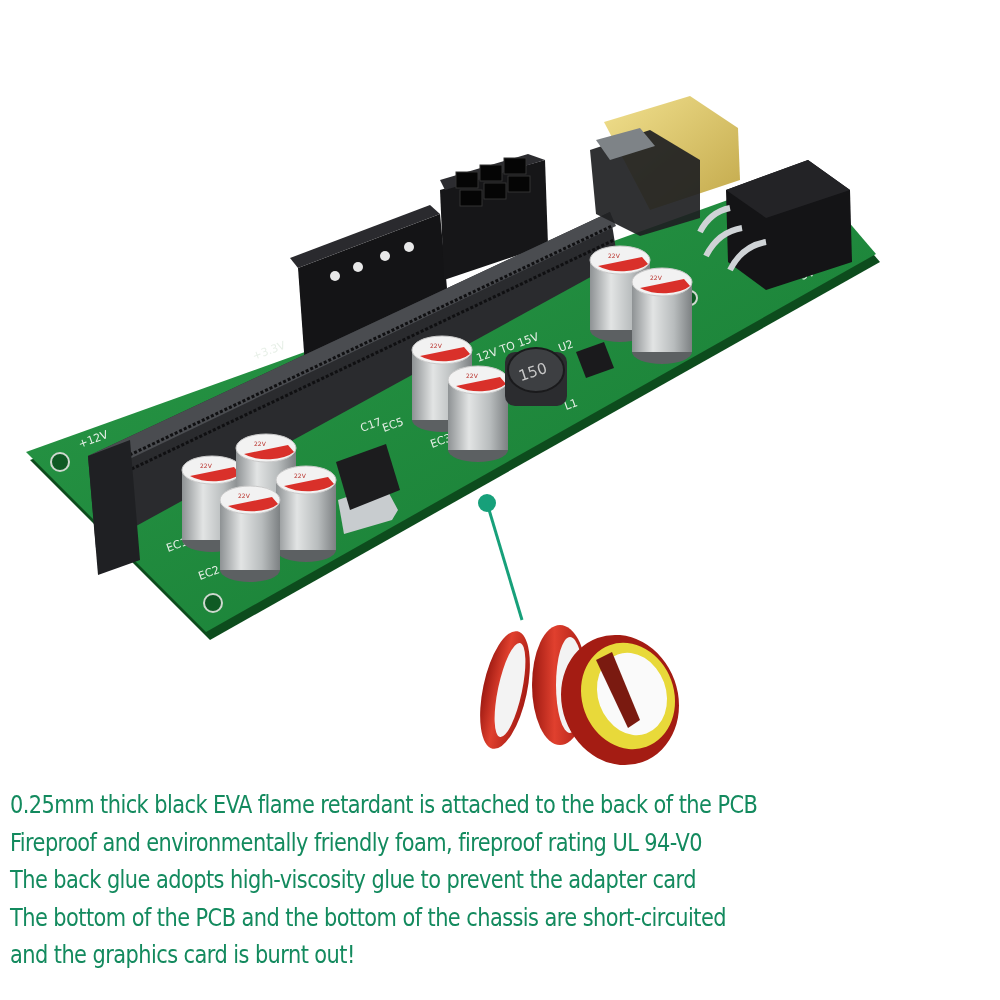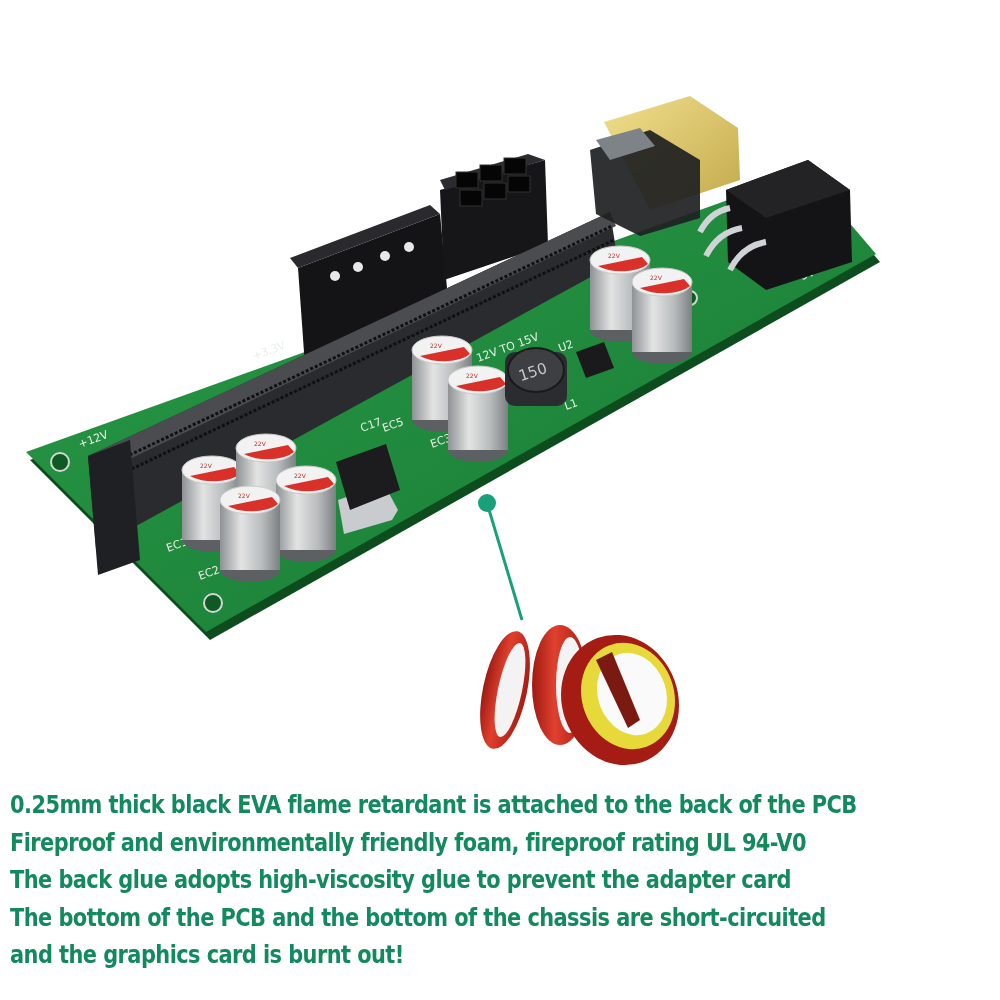--- a/index.html
+++ b/index.html
@@ -1,18 +1,18 @@
 <!DOCTYPE html>
 <html style="--caption-color: #138a5e;"><head>
 <meta charset="utf-8">
 <style>
   html, body { margin: 0; padding: 0; background: #ffffff; }
   body { width: 1000px; height: 1000px; position: relative; overflow: hidden; font-family: "DejaVu Sans", sans-serif; }
   #scene { position: absolute; left: 0; top: 0; width: 1000px; height: 780px; }
-  #caption { position: absolute; left: 10px; top: 786px; width: 990px; font-weight: bold; }
+  #caption { position: absolute; left: 10px; top: 786px; width: 990px; }
   .cap-line {
     color: var(--caption-color, #138a5e);
     font-family: "DejaVu Sans Condensed", "DejaVu Sans", sans-serif;
     font-stretch: condensed;
     font-size: 25px;
     line-height: 37.5px;
     white-space: nowrap;
     letter-spacing: -0.6px;
     transform: scaleX(0.93);
     transform-origin: left center;

